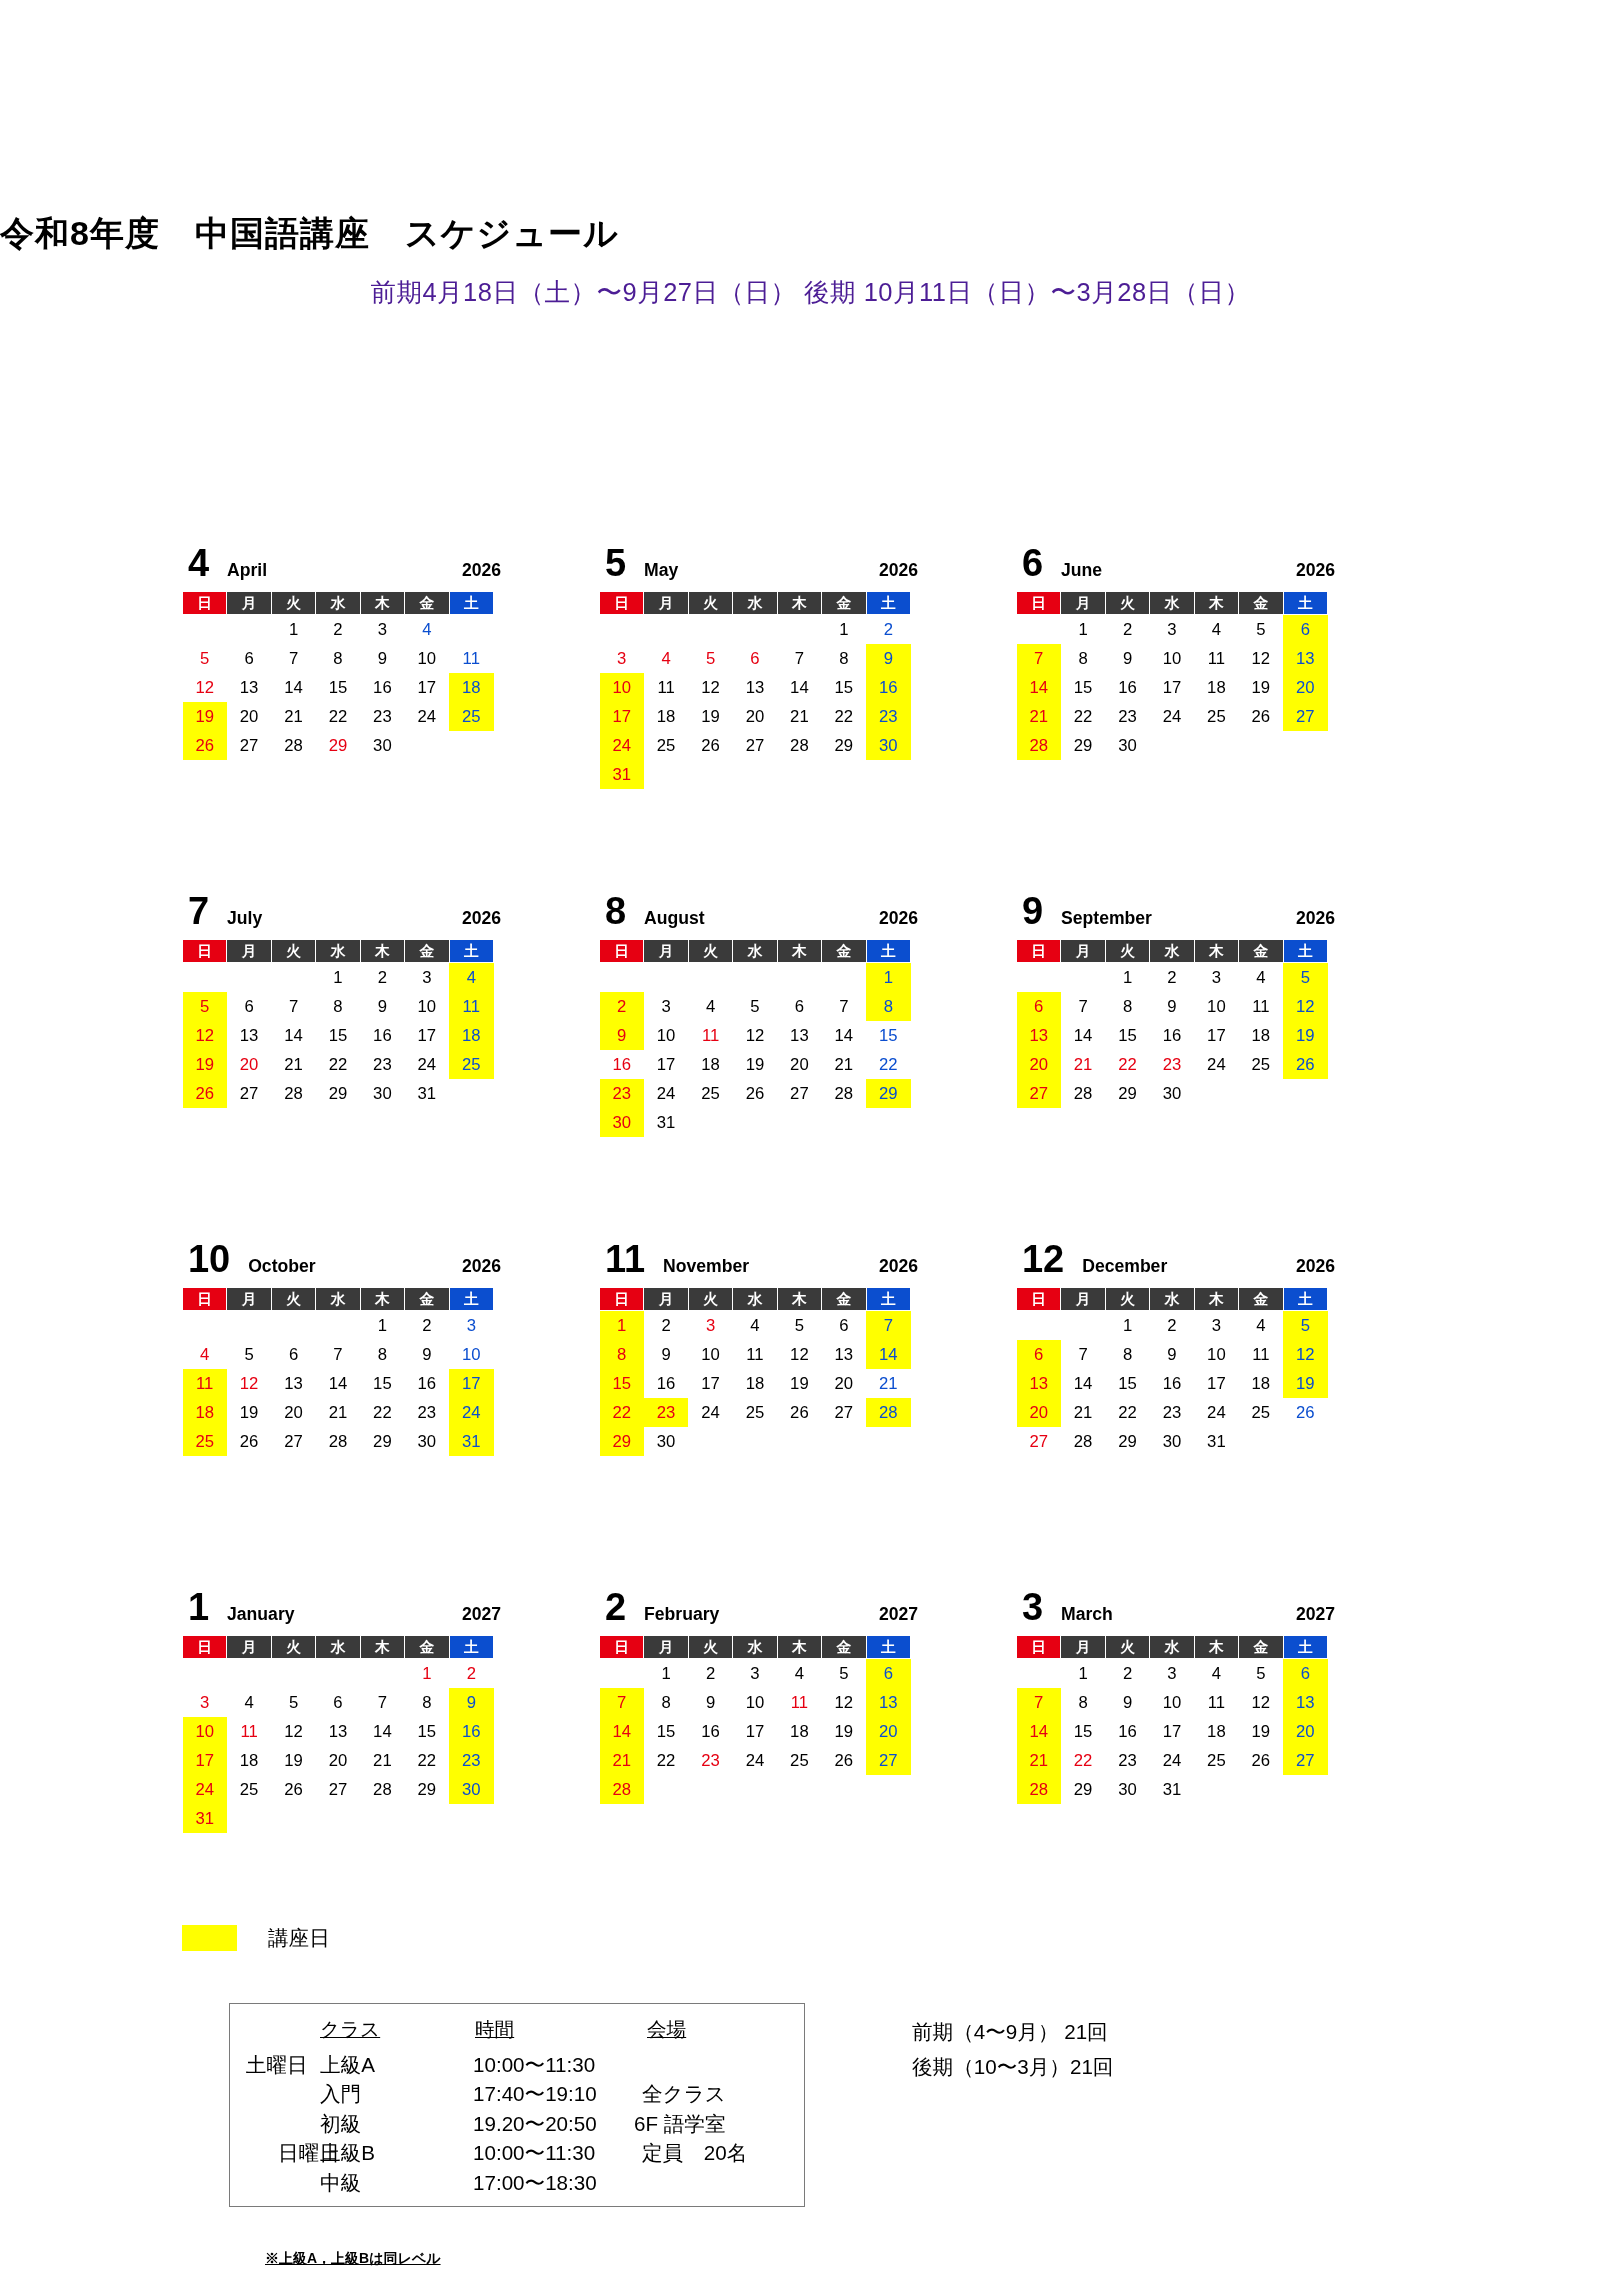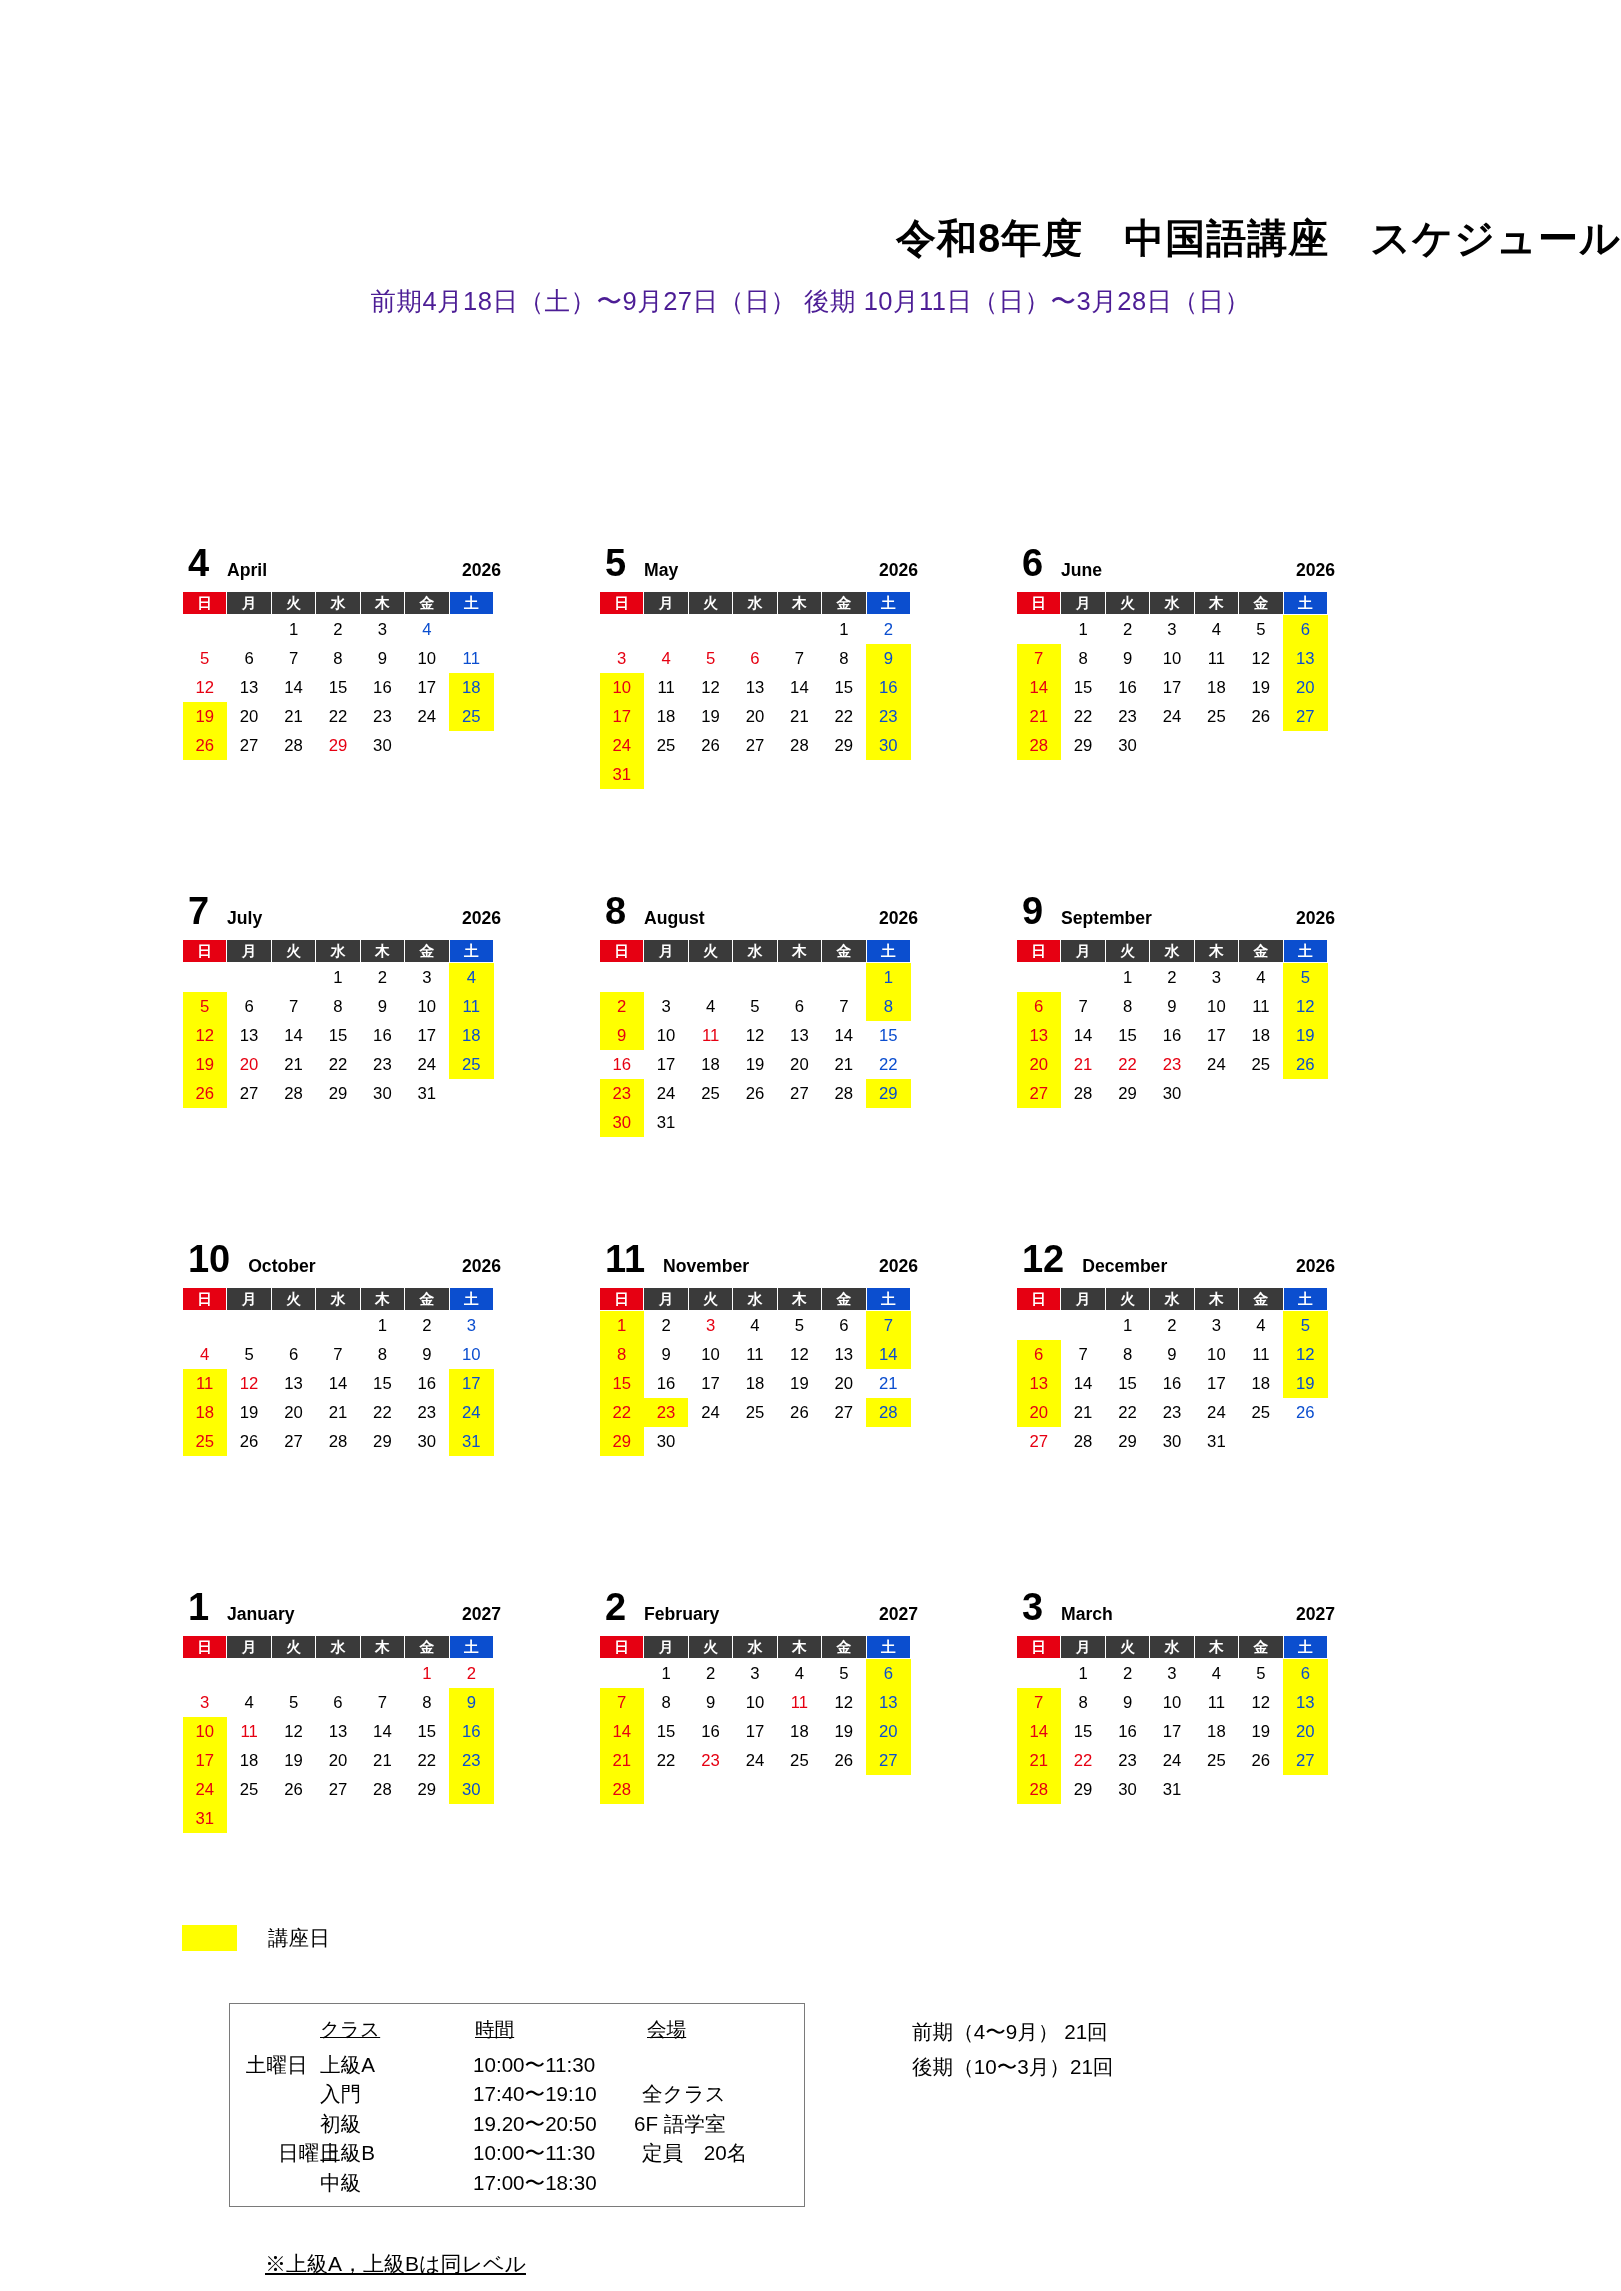--- a/index.html
+++ b/index.html
@@ -15,22 +15,22 @@
     position: relative;
     overflow: hidden;
   }
   .page {
     position: relative;
     width: 1621px;
     height: 2292px;
   }
   
   .title {
-    text-align: right;
-    font-size: 40px;
+    text-align: left;
+    font-size: 34px;
     font-weight: bold;
     letter-spacing: 1px;
     margin-top: 211px;
   }
   .subtitle {
     text-align: center;
     font-size: 25.5px;
     color: #4c1d95;
     margin-top: 17.6px;
     letter-spacing: 0.5px;
@@ -167,22 +167,23 @@
     top: 1803px;
     font-size: 20.6px;
     line-height: 35px;
   }
 
   
   .footnote {
     position: absolute;
     left: 265px;
     top: 2039px;
-    font-size: 21px;
+    font-size: 14px;
     text-decoration: underline;
+    font-weight: bold;
   }
 </style>
 </head>
 <body>
 
 <div class="page">
 
   <div class="title">令和8年度　中国語講座　スケジュール</div>
   <div class="subtitle">前期4月18日（土）〜9月27日（日） 後期 10月11日（日）〜3月28日（日）</div>
 

